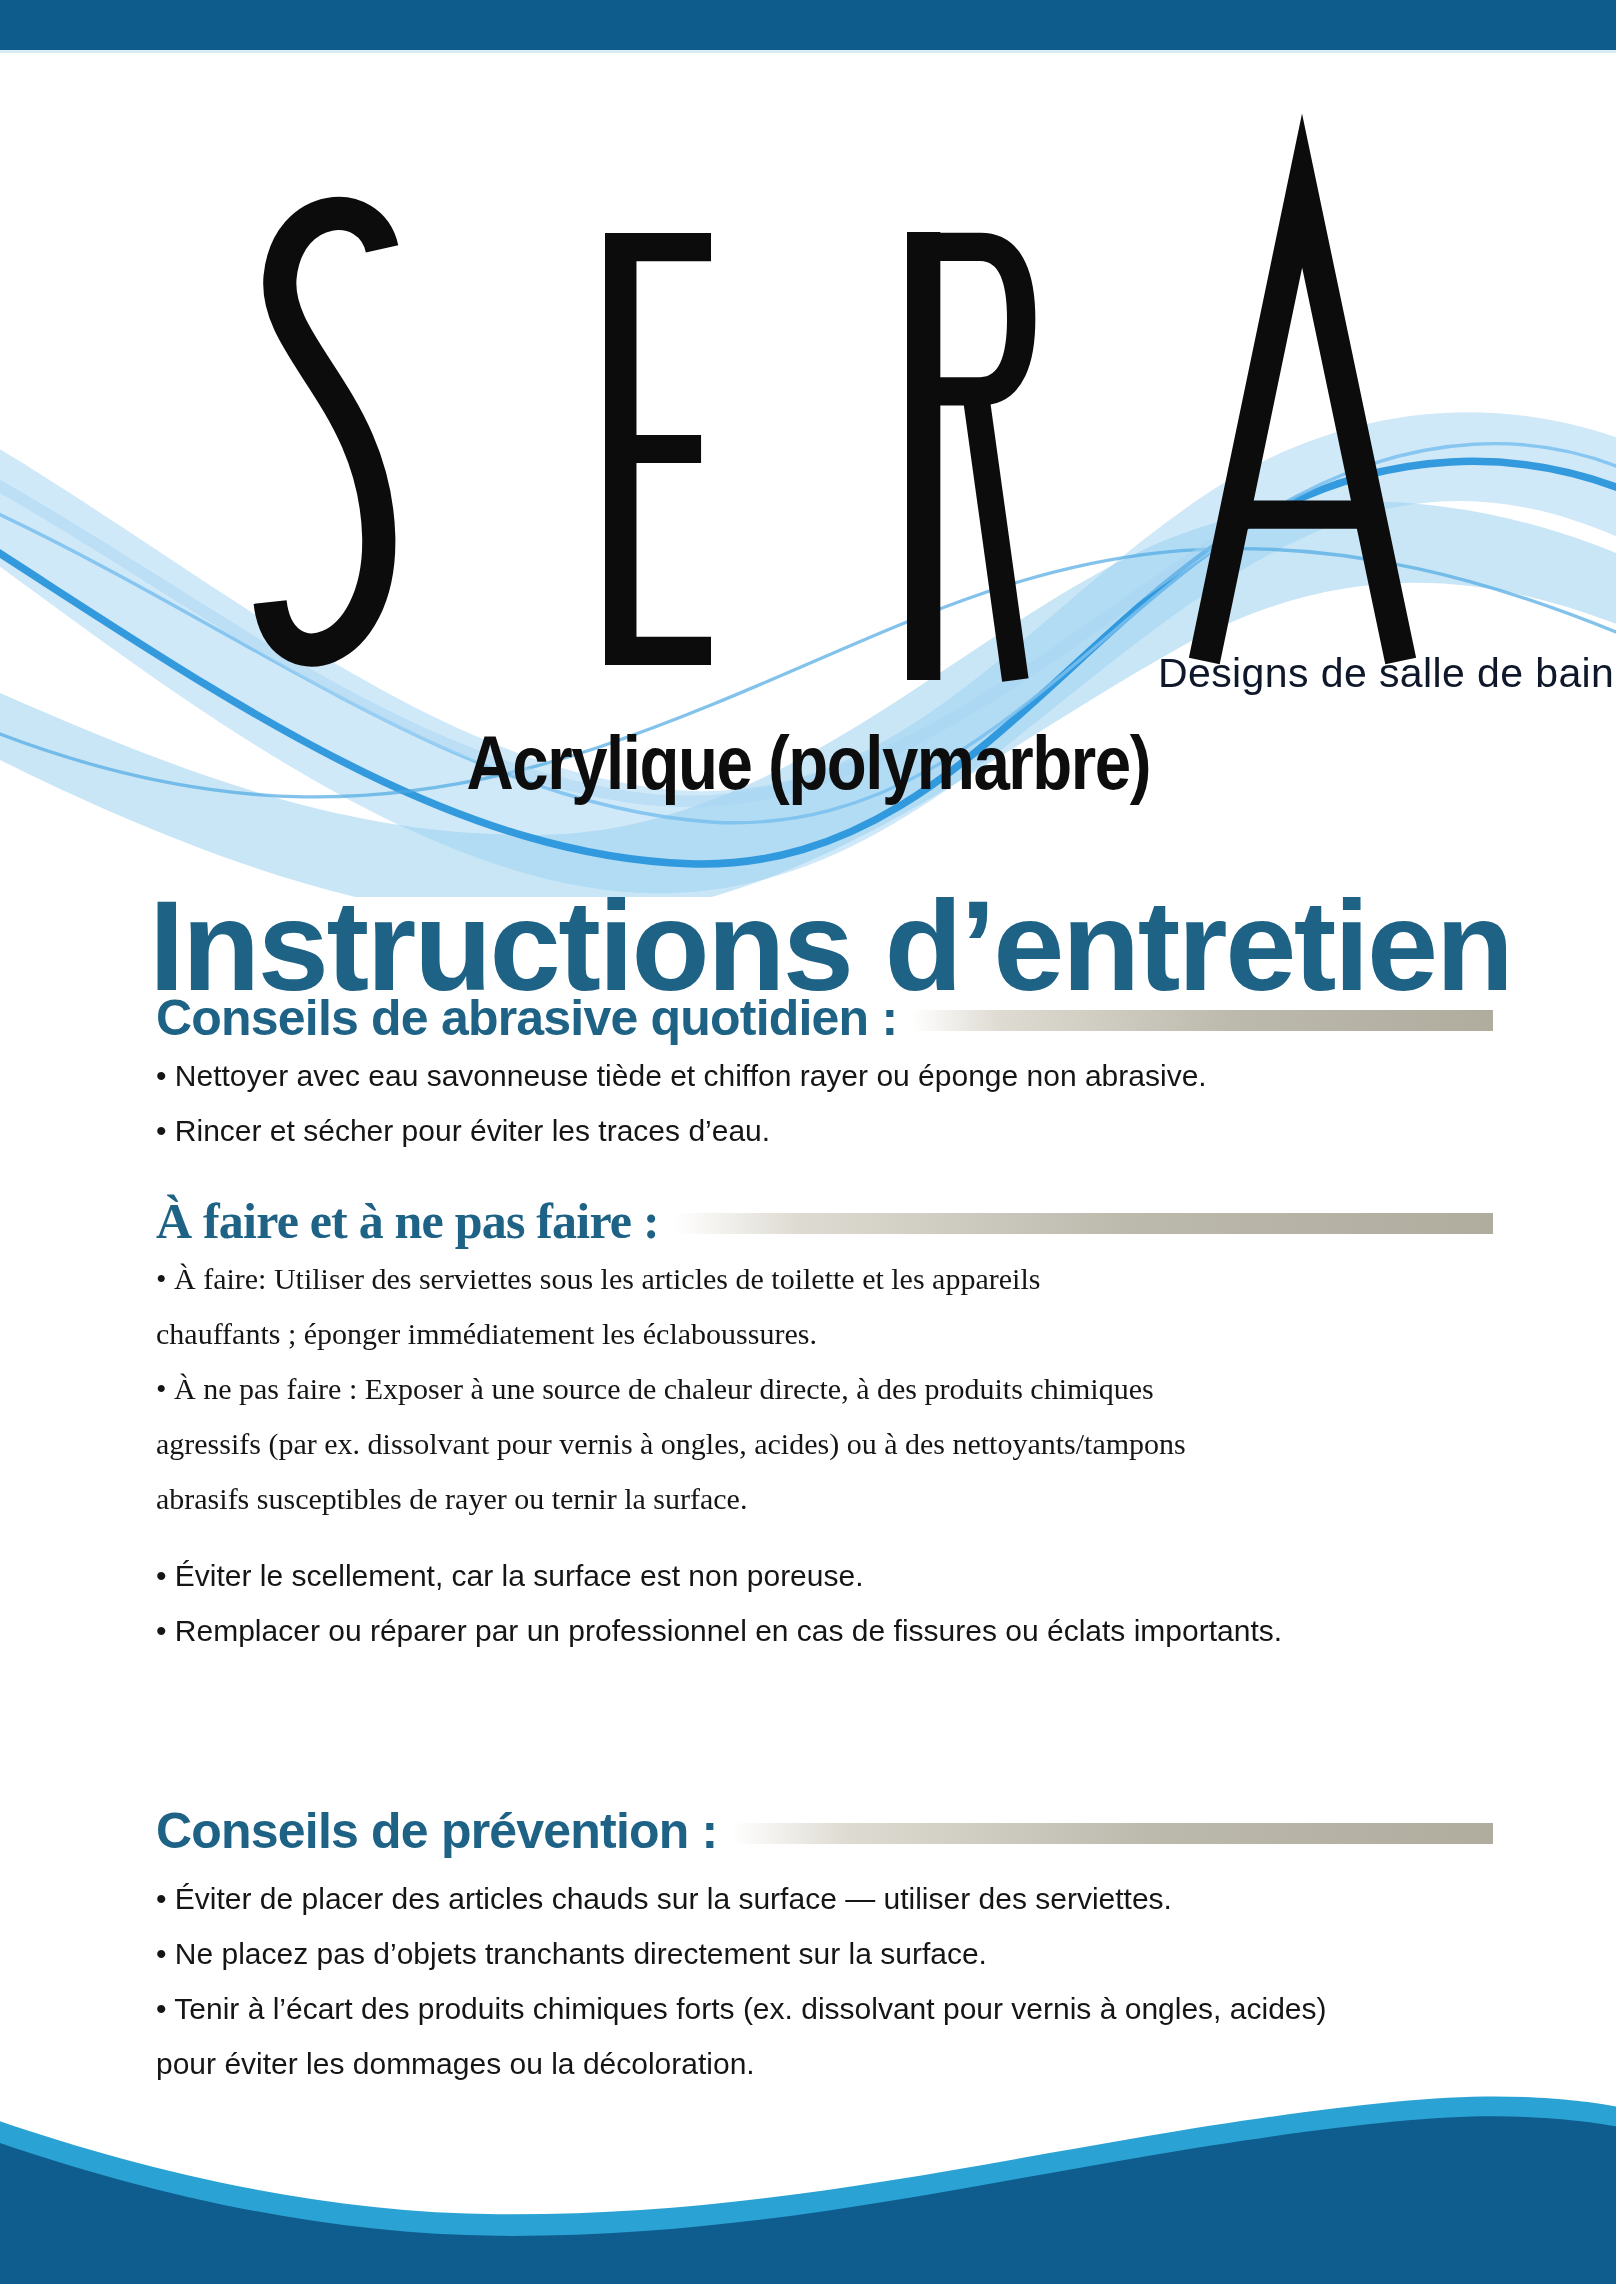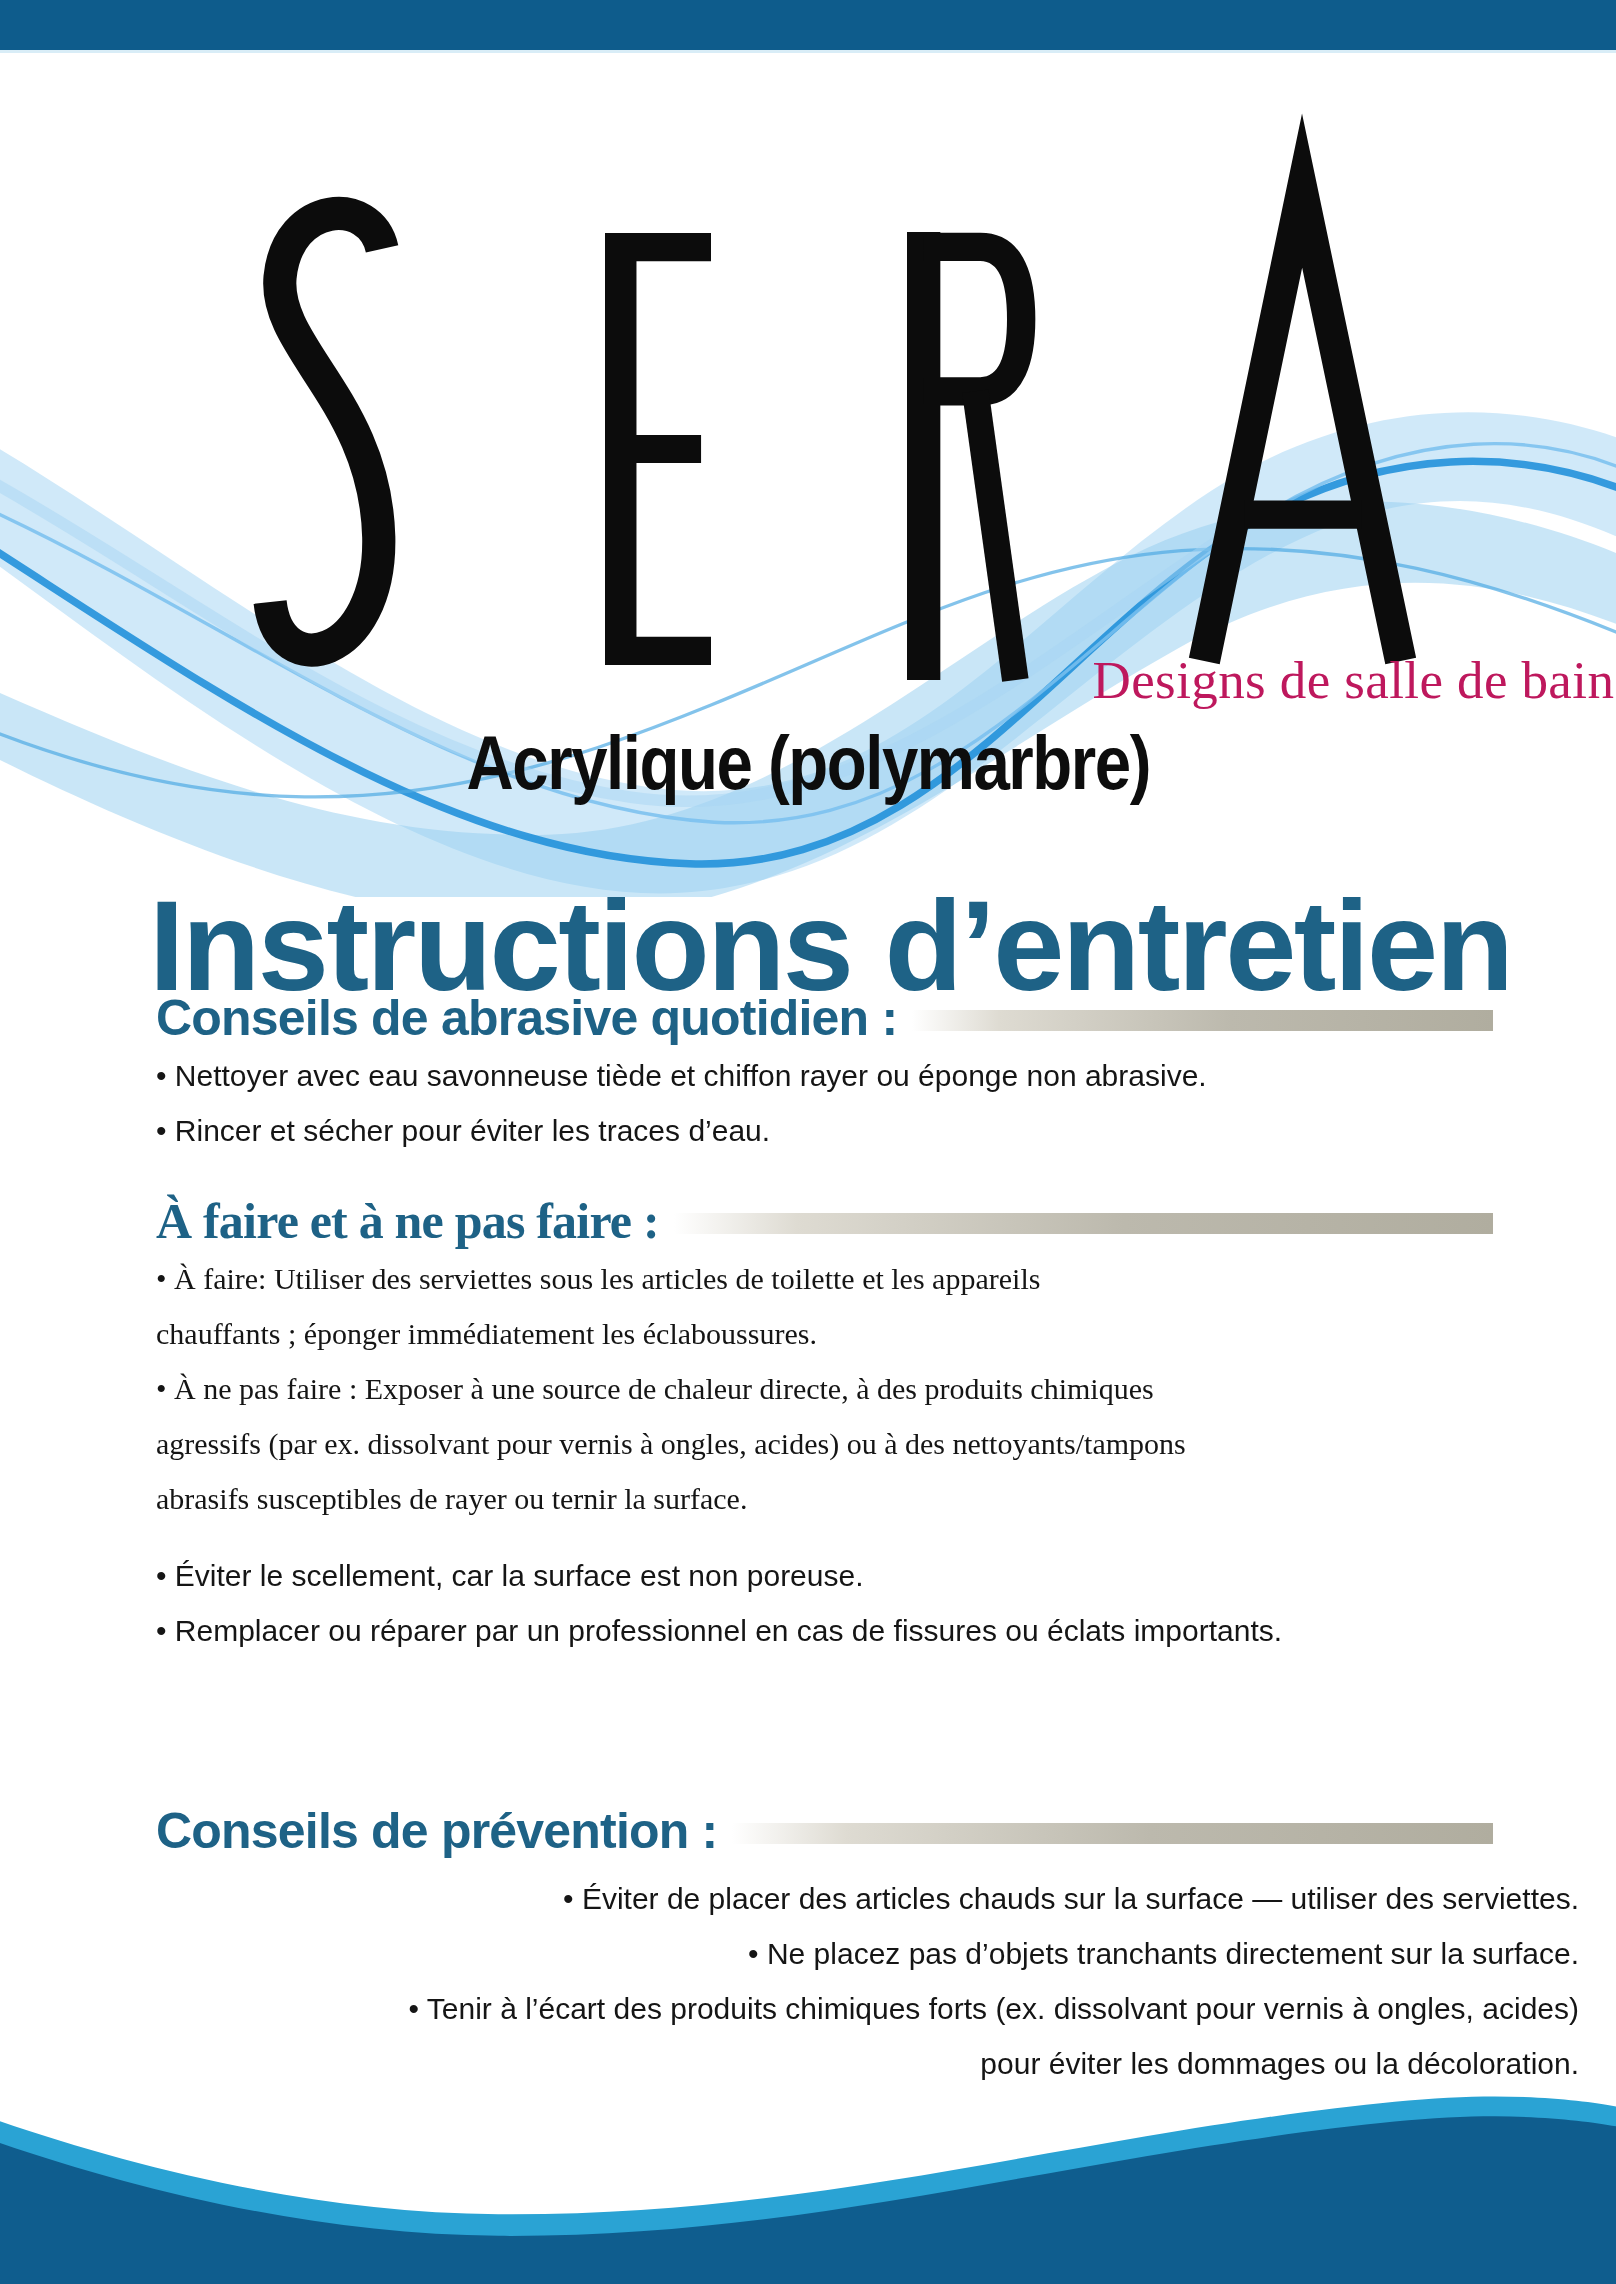--- a/index.html
+++ b/index.html
@@ -31,23 +31,22 @@
   .logo-letter { position:absolute; display:block; }
   .logo-letter svg { display:block; width:100%; height:100%; overflow:visible; }
   .letter-s { left:256px;  top:184px; width:141px; height:512px; }
   .letter-e { left:605px;  top:233px; width:106px; height:432px; }
   .letter-r { left:907px; top:232px; width:115px; height:448px; }
   .letter-a { left:1196px; top:179px; width:213px; height:482px; }
 
   
   .tagline {
     position:absolute; top:650px; right:1.7px; z-index:4;
-    font-size:53px; color:#be185d; letter-spacing:0.4px;
+    font-size:41px; color:#0f172a; letter-spacing:0.4px;
     white-space:nowrap;
-    font-family:Liberation Serif, serif;
   }
   .subtitle-wrap {
     position:absolute; top:719px; left:0; width:100%; z-index:4;
     text-align:center;
   }
   .subtitle {
     display:inline-block;
     font-size:76px; font-weight:bold; color:#0d0d0d;
     letter-spacing:-1.7px;
     transform:scaleX(0.86); transform-origin:center;
@@ -72,21 +71,21 @@
     background:linear-gradient(to right, rgba(236,234,226,0) 0%, #dedbd2 15%, #bcb9ad 55%, #b0ad9f 100%);
   }
   .bullets p {
     font-size:30px; line-height:55px; color:#151515;
     white-space:pre-line; margin:0;
   }
   .sec-1 { top:988px; }
   .sec-2 { top:1191px;font-family:Liberation Serif, serif; }
   .sec-3 { top:1548px; }
   .sec-4 { top:1801px; }
-  .sec-4 .bullets { margin-top:10px;text-align:right; }
+  .sec-4 .bullets { margin-top:10px; }
 
   
   .footer-wave {
     position:absolute; bottom:0; left:0; width:1616px; height:332px; z-index:2;
   }
 </style>
 </head>
 <body>
 
 <div class="top-bar"></div>

